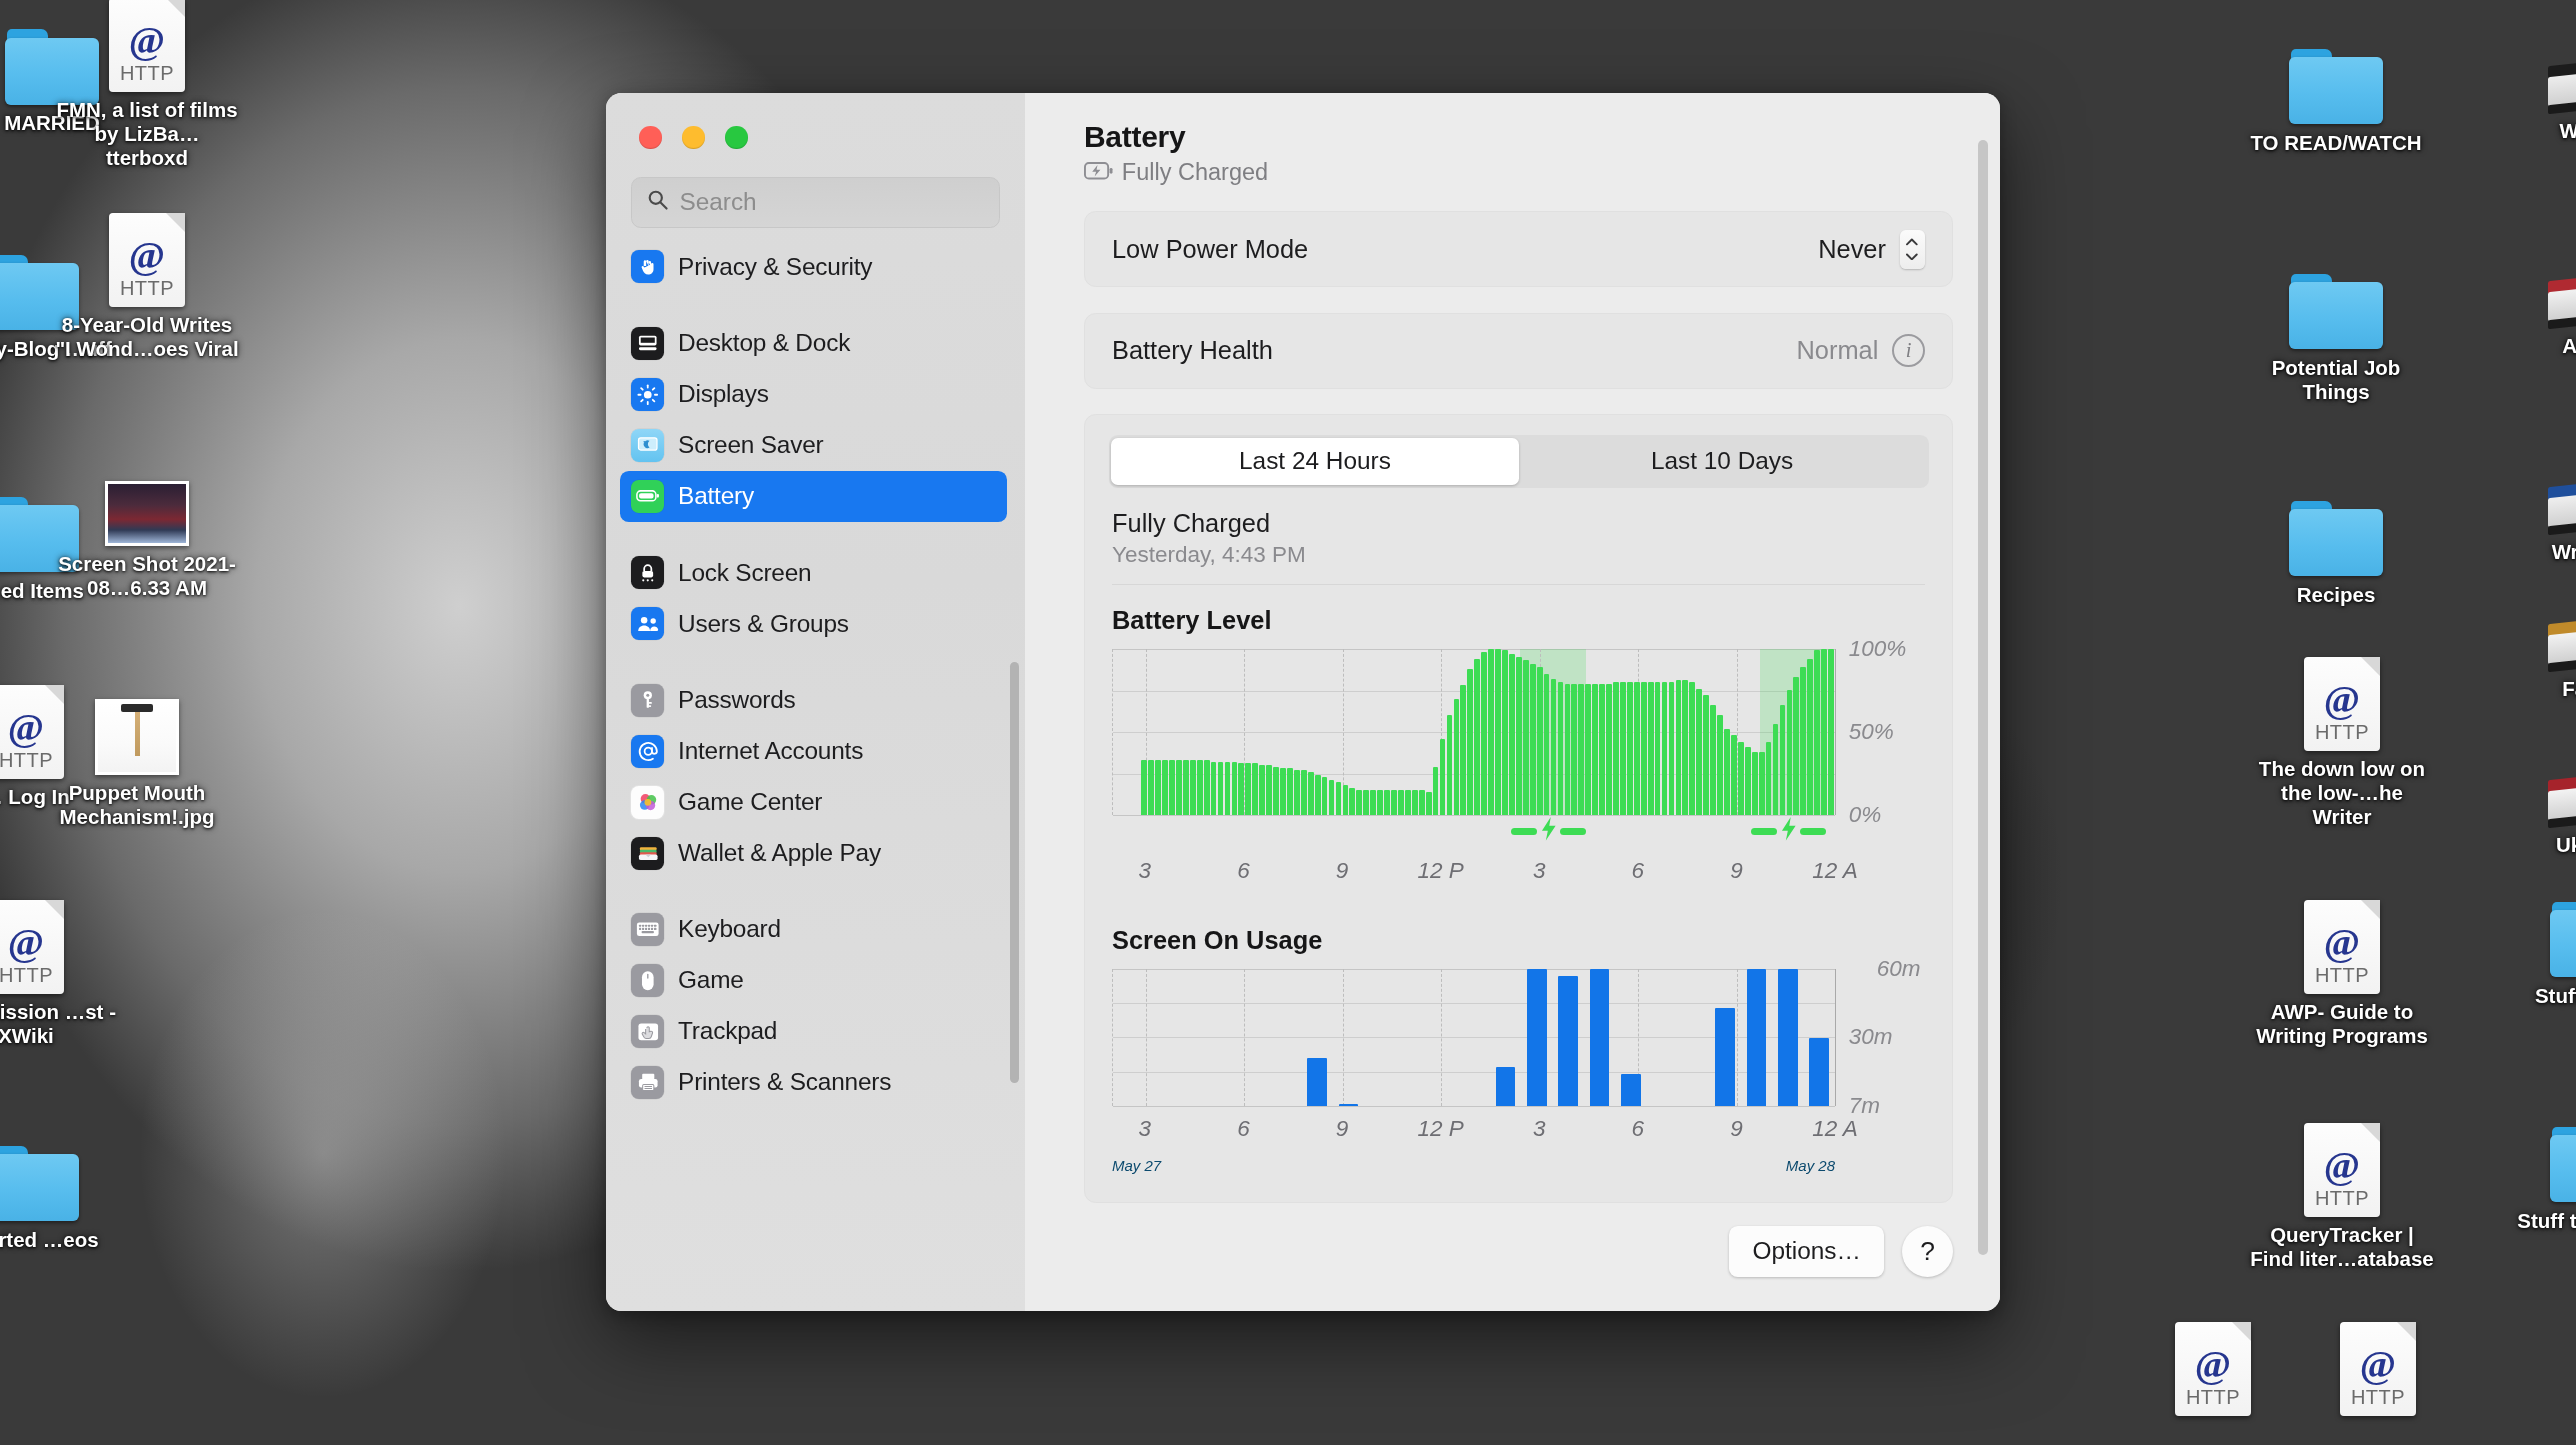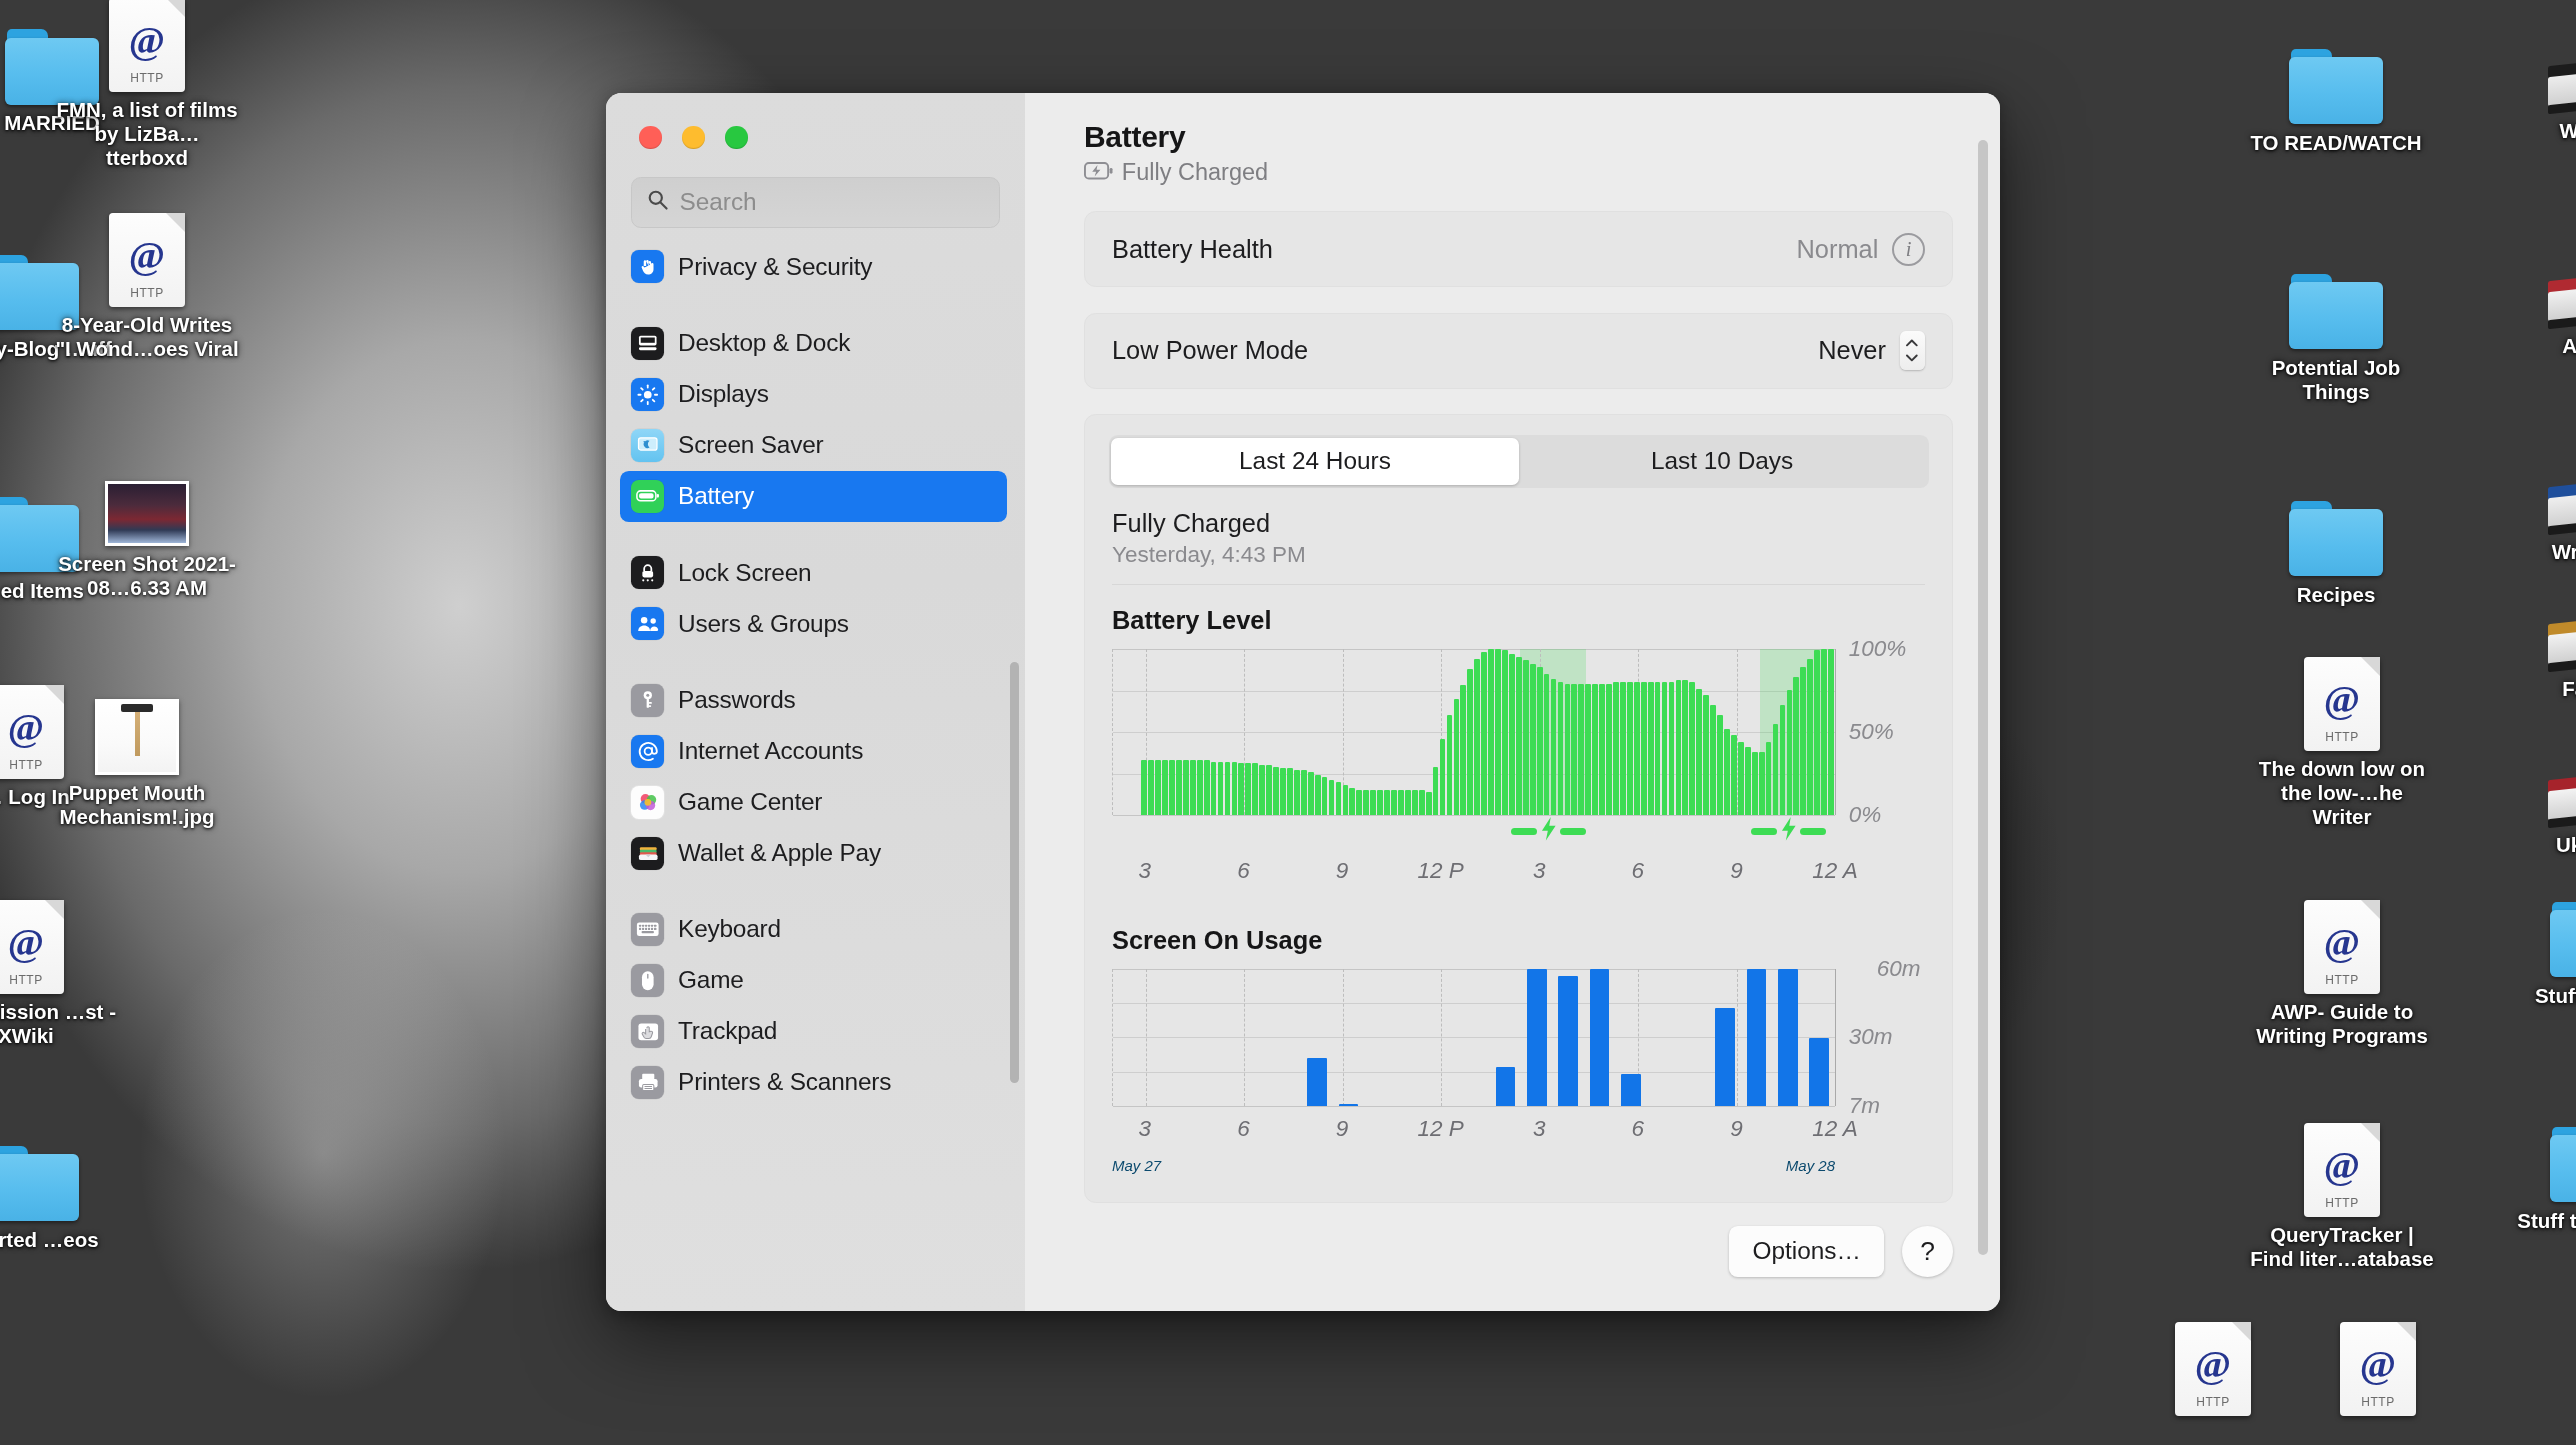--- a/index.html
+++ b/index.html
@@ -81,21 +81,21 @@
     border-width: 0 19.6px 19.6px 0; border-style: solid;
     border-color: transparent #d8d8d8 transparent transparent;
   }
   .webdoc .at {
     position: absolute; left: 0; right: 0; top: 19.6px;
     font-size: 39px; font-weight: 700; color: #26368f;
     font-family: "Liberation Serif", serif;
   }
   .webdoc .http {
     position: absolute; left: 0; right: 0; bottom: 6.8px;
-    font-size: 12px; color: #6b6b6b; letter-spacing: 0.5px;
+    font-size: 20px; color: #6b6b6b; letter-spacing: 0.5px;
   }
 
   
   .thumb {
     width: 84px; height: 65px; margin: 13.7px auto 0;
     background: #fff; padding: 2.9px;
     box-shadow: 0 2px 4.9px rgba(0,0,0,.5);
   }
   .thumb .inner { width: 100%; height: 100%; }
   .thumb.screenshot .inner {
@@ -752,41 +752,41 @@
             <rect x="1" y="1" width="24" height="16" rx="4" ry="4" fill="none" stroke="#8e8e93" stroke-width="2"></rect>
             <rect x="26.5" y="6" width="3" height="6" rx="1.5" fill="#8e8e93"></rect>
             <path d="M14 3 L8.5 10 L12.5 10 L11 15 L17 8 L13 8 Z" fill="#8e8e93"></path>
           </svg>
         </span>
         <span>Fully Charged</span>
       </div>
 
       <div class="card">
         <div class="row">
-          <span class="row-label">Battery Health</span>
-          <span class="row-right">
-            <span class="row-value muted">Normal</span>
-            <span class="info-btn">i</span>
-          </span>
-        </div>
-      </div>
-
-      <div class="card">
-        <div class="row">
           <span class="row-label">Low Power Mode</span>
           <span class="row-right">
             <span class="row-value">Never</span>
             <span class="stepper">
               <svg width="13.7" height="7.8" viewBox="0 0 14 8">
                   <path d="M2 6.5 L7 1.5 L12 6.5" fill="none" stroke="#3a3a3c" stroke-width="2" stroke-linecap="round" stroke-linejoin="round"></path>
                 </svg>
               <svg width="13.7" height="7.8" viewBox="0 0 14 8">
                   <path d="M2 1.5 L7 6.5 L12 1.5" fill="none" stroke="#3a3a3c" stroke-width="2" stroke-linecap="round" stroke-linejoin="round"></path>
                 </svg>
             </span>
+          </span>
+        </div>
+      </div>
+
+      <div class="card">
+        <div class="row">
+          <span class="row-label">Battery Health</span>
+          <span class="row-right">
+            <span class="row-value muted">Normal</span>
+            <span class="info-btn">i</span>
           </span>
         </div>
       </div>
 
       <div class="card">
 
         <div class="seg-wrap">
           <div class="segmented">
             <div class="seg sel">Last 24 Hours</div>
             <div class="seg">Last 10 Days</div>

